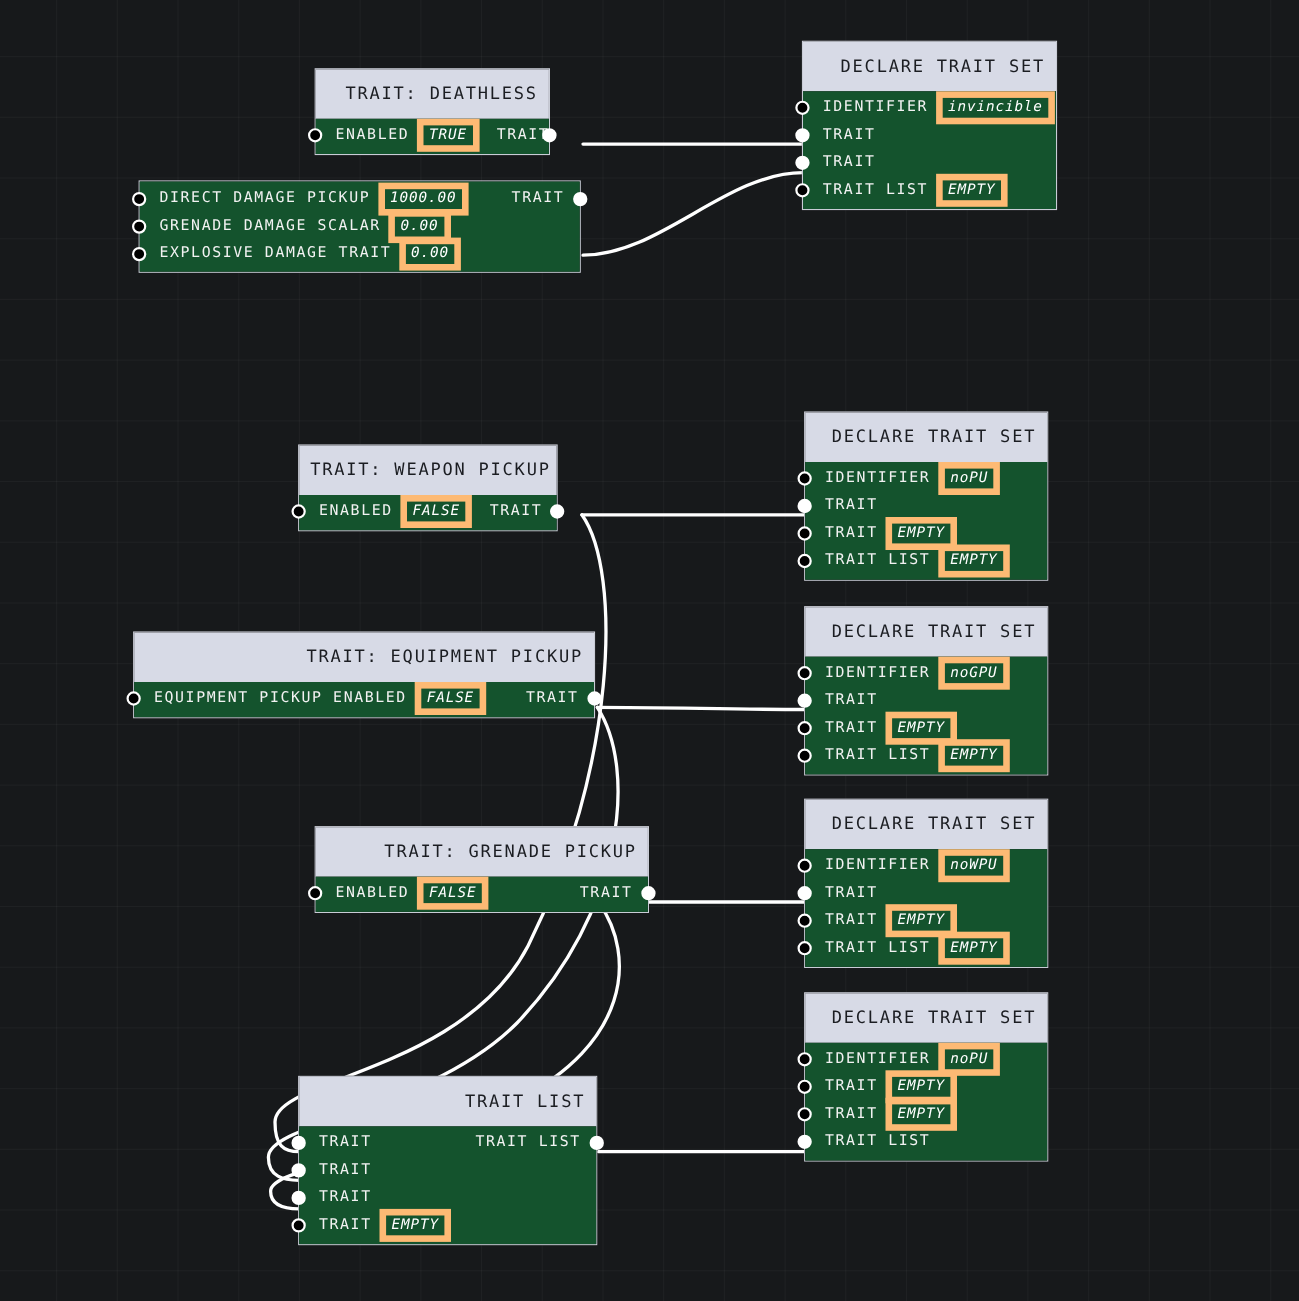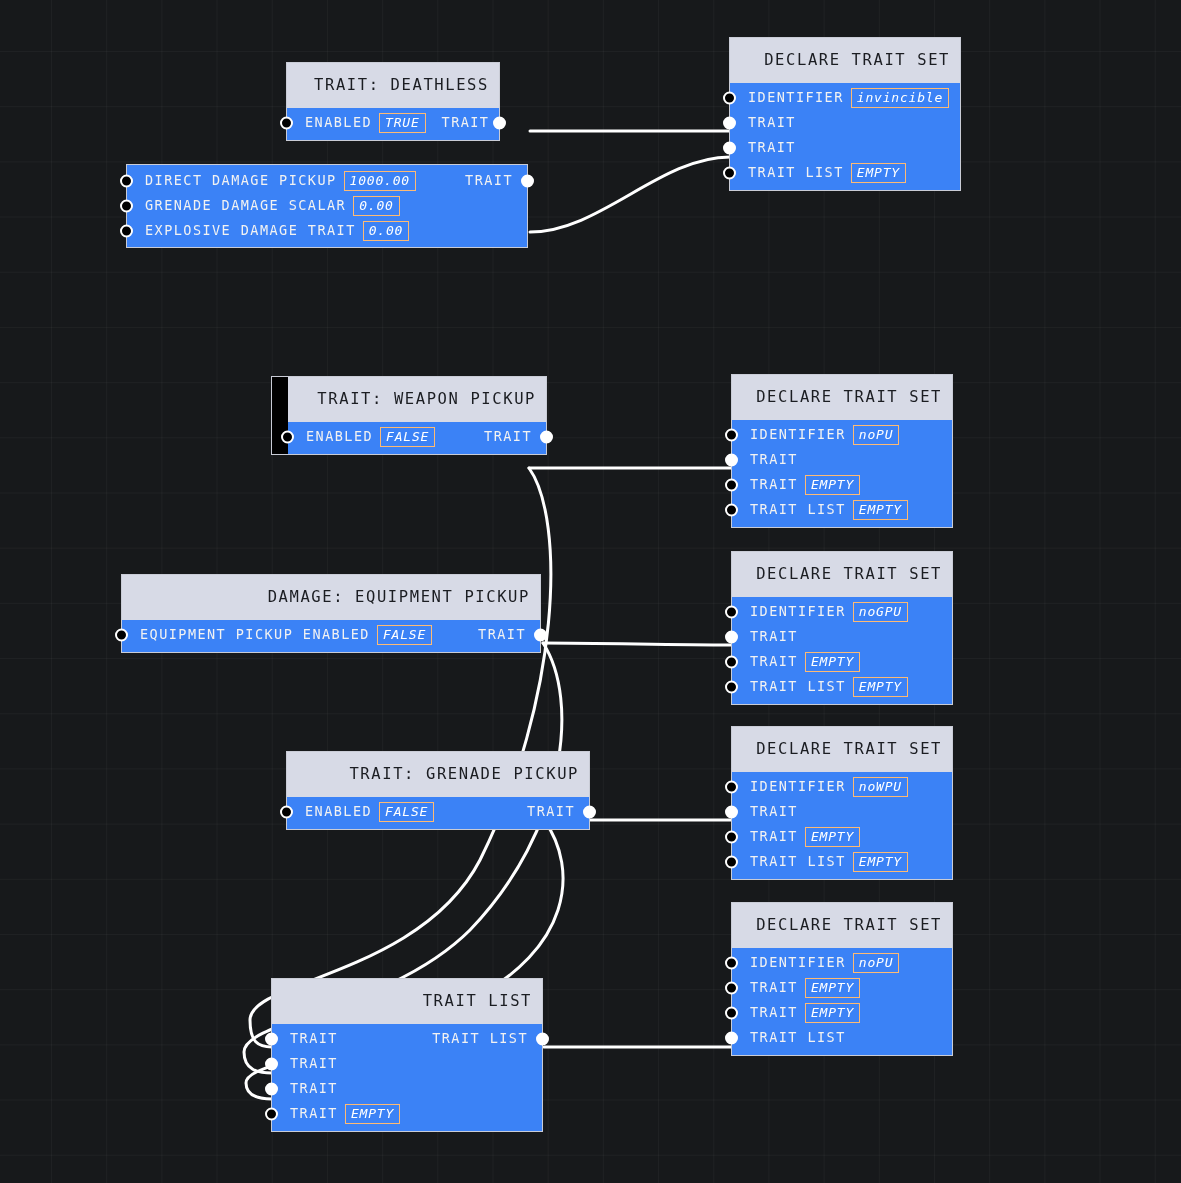--- a/index.html
+++ b/index.html
@@ -32,21 +32,21 @@
     color:#1b1d22;
     text-align:right;
     font-size:15.5px;
     letter-spacing:1.6px;
     line-height:1;
     padding:15px 10px 14px 10px;
     white-space:nowrap;
     overflow:hidden;
   }
   .node-body{
-    background:#3b82f6;
+    background:#14532d;
     padding:3px 0 4px 0;
   }
   .row{
     position:relative;
     display:flex;
     align-items:center;
     height:25px;
     padding:0 14px 0 18px;
     white-space:nowrap;
   }
@@ -56,21 +56,21 @@
     letter-spacing:1.45px;
     line-height:1;
   }
   .row .val{
     display:inline-block;
     color:#ffffff;
     font-size:13px;
     font-style:italic;
     letter-spacing:0.8px;
     line-height:1;
-    border:1px solid #fdba74;
+    border:6px solid #fdba74;
     padding:2px 5px 3px 5px;
     margin-left:7px;
   }
   .spacer{flex:1 1 auto;min-width:16px;}
   .out-lbl{
     color:#f2f2f2;
     font-size:13.5px;
     letter-spacing:1.45px;
     line-height:1;
     margin-left:auto;
@@ -157,21 +157,21 @@
             <span class="port in filled"></span>
             <span class="lbl">TRAIT</span>
           </div>
           <div class="row">
             <span class="port in"></span>
             <span class="lbl">TRAIT LIST</span>
             <span class="val">EMPTY</span>
           </div>
         </div>
       </div>
-      <div class="node" style="left: 271px; top: 376px; width: 276px; padding-left: 16px;">
+      <div class="node" style="left: 271px; top: 404px; width: 236px;">
         <div class="node-header">TRAIT: WEAPON PICKUP</div>
         <div class="node-body">
           <div class="row">
             <span class="port in"></span>
             <span class="lbl">ENABLED</span>
             <span class="val">FALSE</span>
             <span class="spacer"></span>
             <span class="out-lbl">TRAIT</span>
             <span class="port out filled"></span>
           </div>
@@ -195,21 +195,21 @@
             <span class="val">EMPTY</span>
           </div>
           <div class="row">
             <span class="port in"></span>
             <span class="lbl">TRAIT LIST</span>
             <span class="val">EMPTY</span>
           </div>
         </div>
       </div>
       <div class="node" style="left: 121px; top: 574px; width: 420px;">
-        <div class="node-header">DAMAGE: EQUIPMENT PICKUP</div>
+        <div class="node-header">TRAIT: EQUIPMENT PICKUP</div>
         <div class="node-body">
           <div class="row">
             <span class="port in"></span>
             <span class="lbl">EQUIPMENT PICKUP ENABLED</span>
             <span class="val">FALSE</span>
             <span class="spacer"></span>
             <span class="out-lbl">TRAIT</span>
             <span class="port out filled"></span>
           </div>
         </div>

